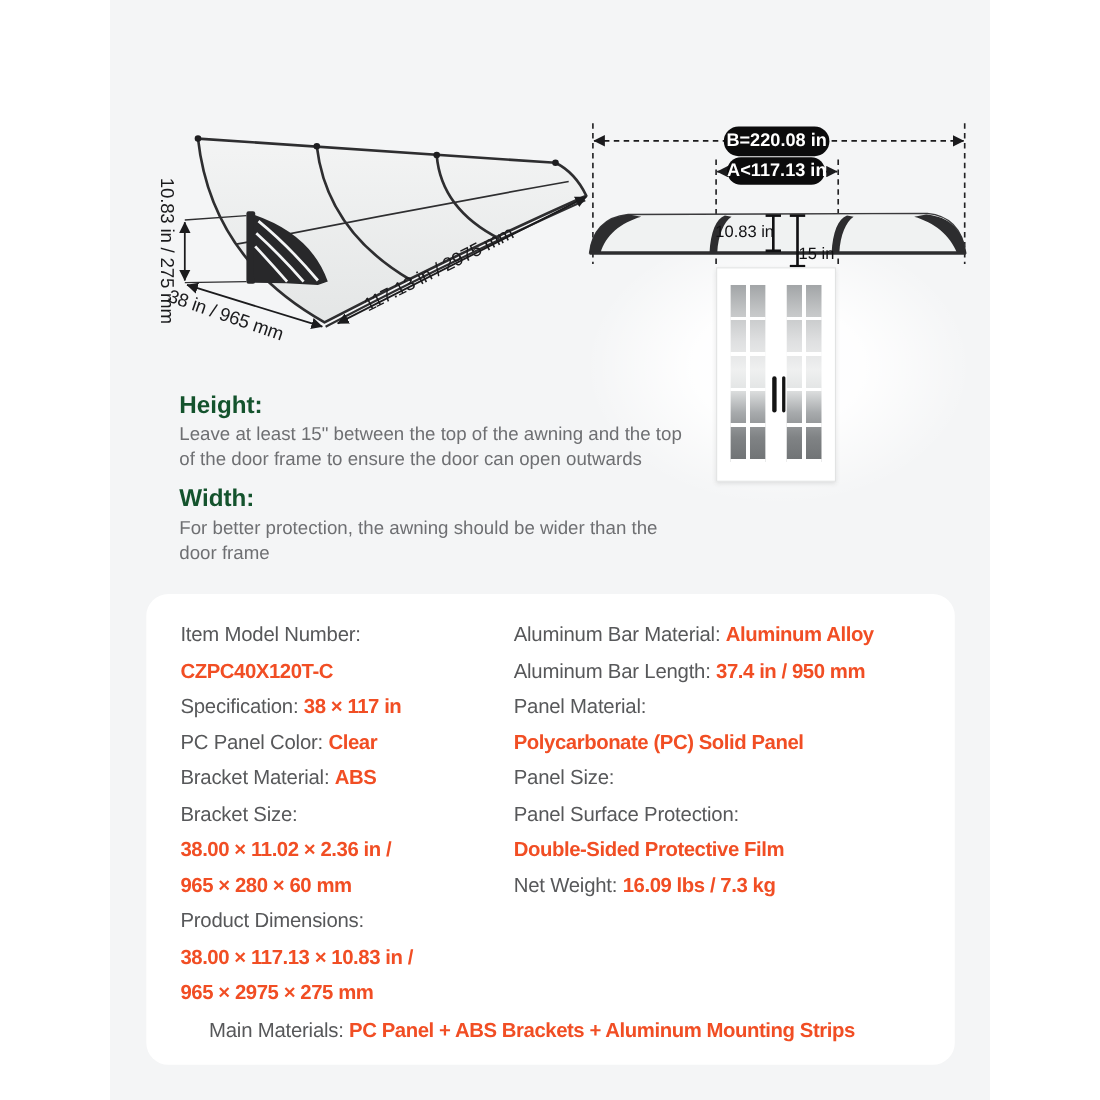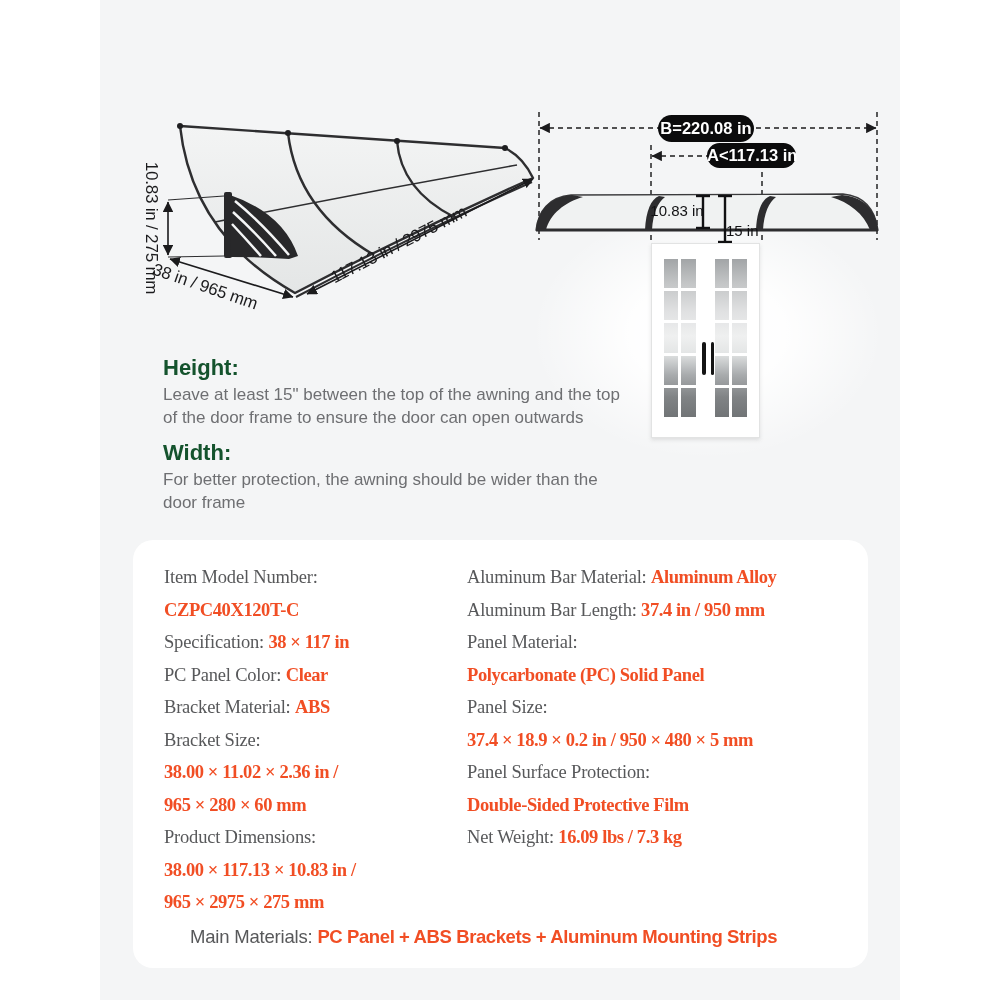--- a/index.html
+++ b/index.html
@@ -9,21 +9,21 @@
   svg{position:absolute;overflow:visible;}
 
   
   .dimlabel{position:absolute;font-size:17px;font-weight:500;color:#1B1B1D;
             white-space:nowrap;letter-spacing:-0.2px;text-align:center;}
   .mlabel{position:absolute;font-size:15px;font-weight:500;color:#121214;
           white-space:nowrap;text-align:center;}
   .pill{position:absolute;background:#0B0B0C;color:#fff;border-radius:14px;
         text-align:center;font-weight:600;font-size:16.5px;white-space:nowrap;}
   #pill-b{left:658px;top:115px;width:96px;height:27px;line-height:27px;}
-  #pill-a{left:661px;top:143px;width:89px;height:25px;line-height:25px;margin-left:46px;}
+  #pill-a{left:661px;top:143px;width:89px;height:25px;line-height:25px;}
   #lab-h{left:81px;top:218px;width:140px;transform:rotate(90deg);}
   #lab-d{left:143px;top:277px;width:124px;transform:rotate(19deg);}
   #lab-l{left:312px;top:235px;width:174px;transform:rotate(-27deg);}
   #lab-awnh{left:650px;top:202px;width:54px;}
   #lab-clear{left:726px;top:202px;width:32px;margin-top:20px;}
 
   
   .glow{position:absolute;left:535px;top:232px;width:345px;height:225px;
         background:radial-gradient(ellipse at 50% 45%, rgba(255,255,255,.95) 30%, rgba(255,255,255,0) 72%);}
   .door{position:absolute;left:651px;top:243px;width:109px;height:195px;background:#fff;
@@ -43,21 +43,21 @@
   .handle{position:absolute;width:3.5px;height:33px;background:#141414;border-radius:2px;top:98px;}
   .handle.h1{left:50px;} .handle.h2{left:58.5px;}
 
   
   .note-title{position:absolute;left:163px;font-size:22px;font-weight:700;color:#14532d;}
   .note-body{position:absolute;left:163px;width:460px;font-size:17px;line-height:23px;color:#6E6F72;}
 
   
   .panel{position:absolute;left:133px;top:540px;width:735px;height:428px;
          background:#ffffff;border-radius:20px;}
-  .speccol{position:absolute;font-family:Liberation Serif, serif;}
+  .speccol{position:absolute;}
   #col-left{left:164px;top:561px;}
   #col-right{left:467px;top:561px;}
   .sline{height:32.5px;line-height:32.5px;font-size:18.5px;white-space:nowrap;letter-spacing:-0.2px;}
   .sl{color:#57585A;}
   .sv{color:#F14E24;font-weight:700;letter-spacing:-0.4px;}
   #footer-line{position:absolute;left:164px;top:921px;height:32px;line-height:32px;
                font-size:18.5px;white-space:nowrap;letter-spacing:-0.2px;margin-left:26px;}
 </style>
 </head>
 <body>
@@ -179,21 +179,20 @@
     <div class="sline"><span class="sl"></span><span class="sv">38.00 × 117.13 × 10.83 in /</span></div>
     <div class="sline"><span class="sl"></span><span class="sv">965 × 2975 × 275 mm</span></div>
   </div>
 
   <div class="speccol" id="col-right">
     <div class="sline"><span class="sl">Aluminum Bar Material: </span><span class="sv">Aluminum Alloy</span></div>
     <div class="sline"><span class="sl">Aluminum Bar Length: </span><span class="sv">37.4 in / 950 mm</span></div>
     <div class="sline"><span class="sl">Panel Material:</span><span class="sv"></span></div>
     <div class="sline"><span class="sl"></span><span class="sv">Polycarbonate (PC) Solid Panel</span></div>
     <div class="sline"><span class="sl">Panel Size:</span><span class="sv"></span></div>
-    <div class="sline"><span class="sl"></span><span class="sv">37.4 × 18.9 × 0.2 in / 950 × 480 × 5 mm</span></div>
     <div class="sline"><span class="sl">Panel Surface Protection:</span><span class="sv"></span></div>
     <div class="sline"><span class="sl"></span><span class="sv">Double-Sided Protective Film</span></div>
     <div class="sline"><span class="sl">Net Weight: </span><span class="sv">16.09 lbs / 7.3 kg</span></div>
   </div>
 
   <div id="footer-line">
     <span class="sl">Main Materials: </span><span class="sv">PC Panel + ABS Brackets + Aluminum Mounting Strips</span>
   </div>
 </div>
 

